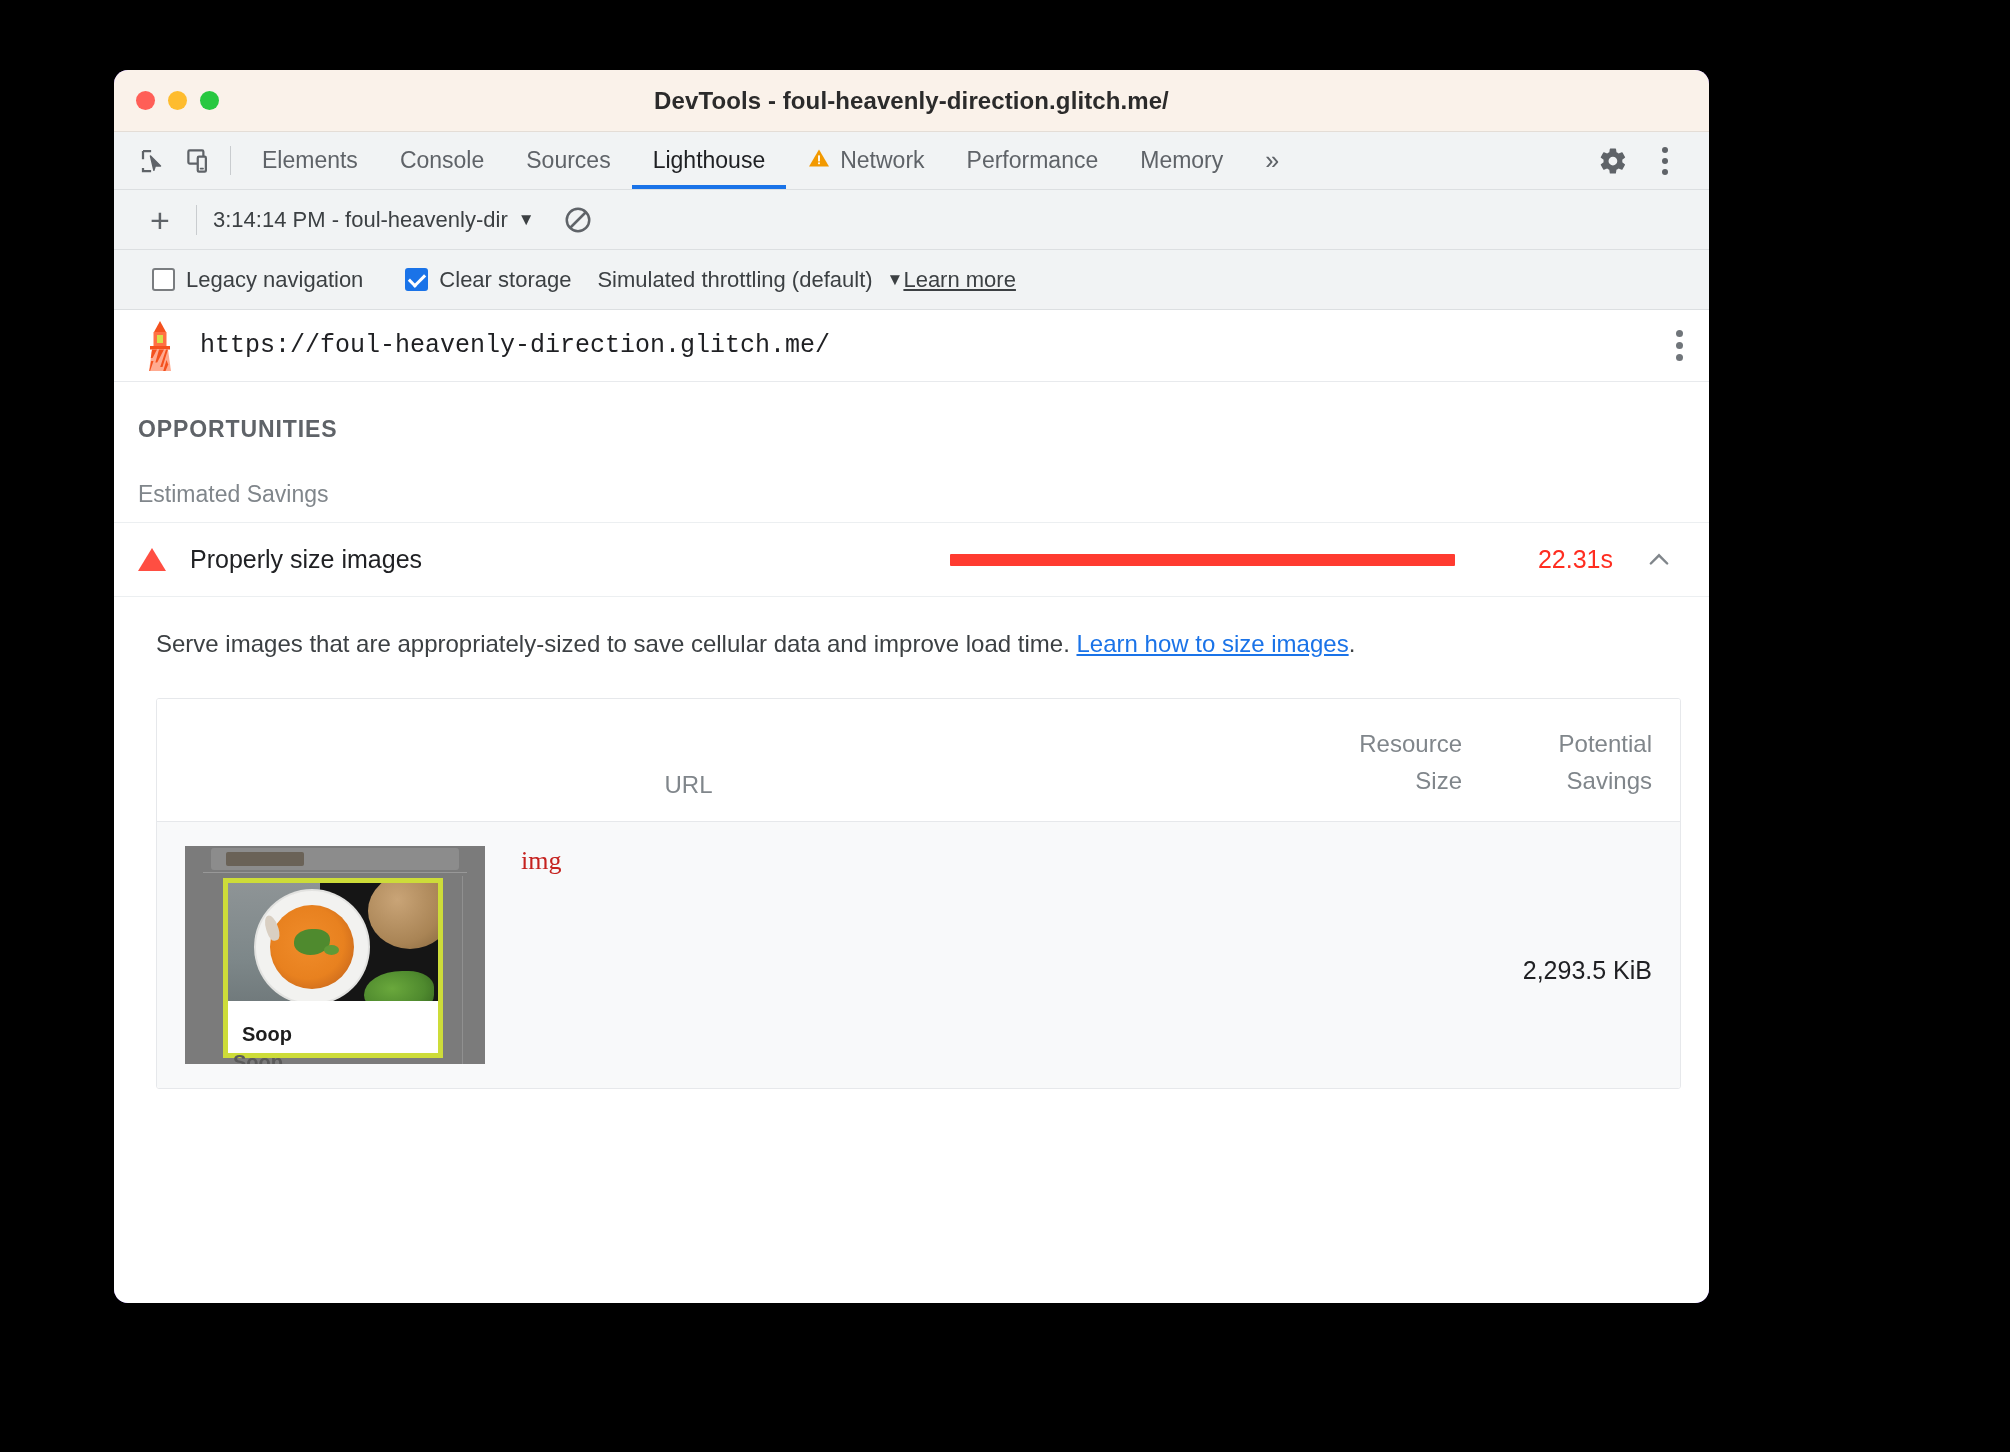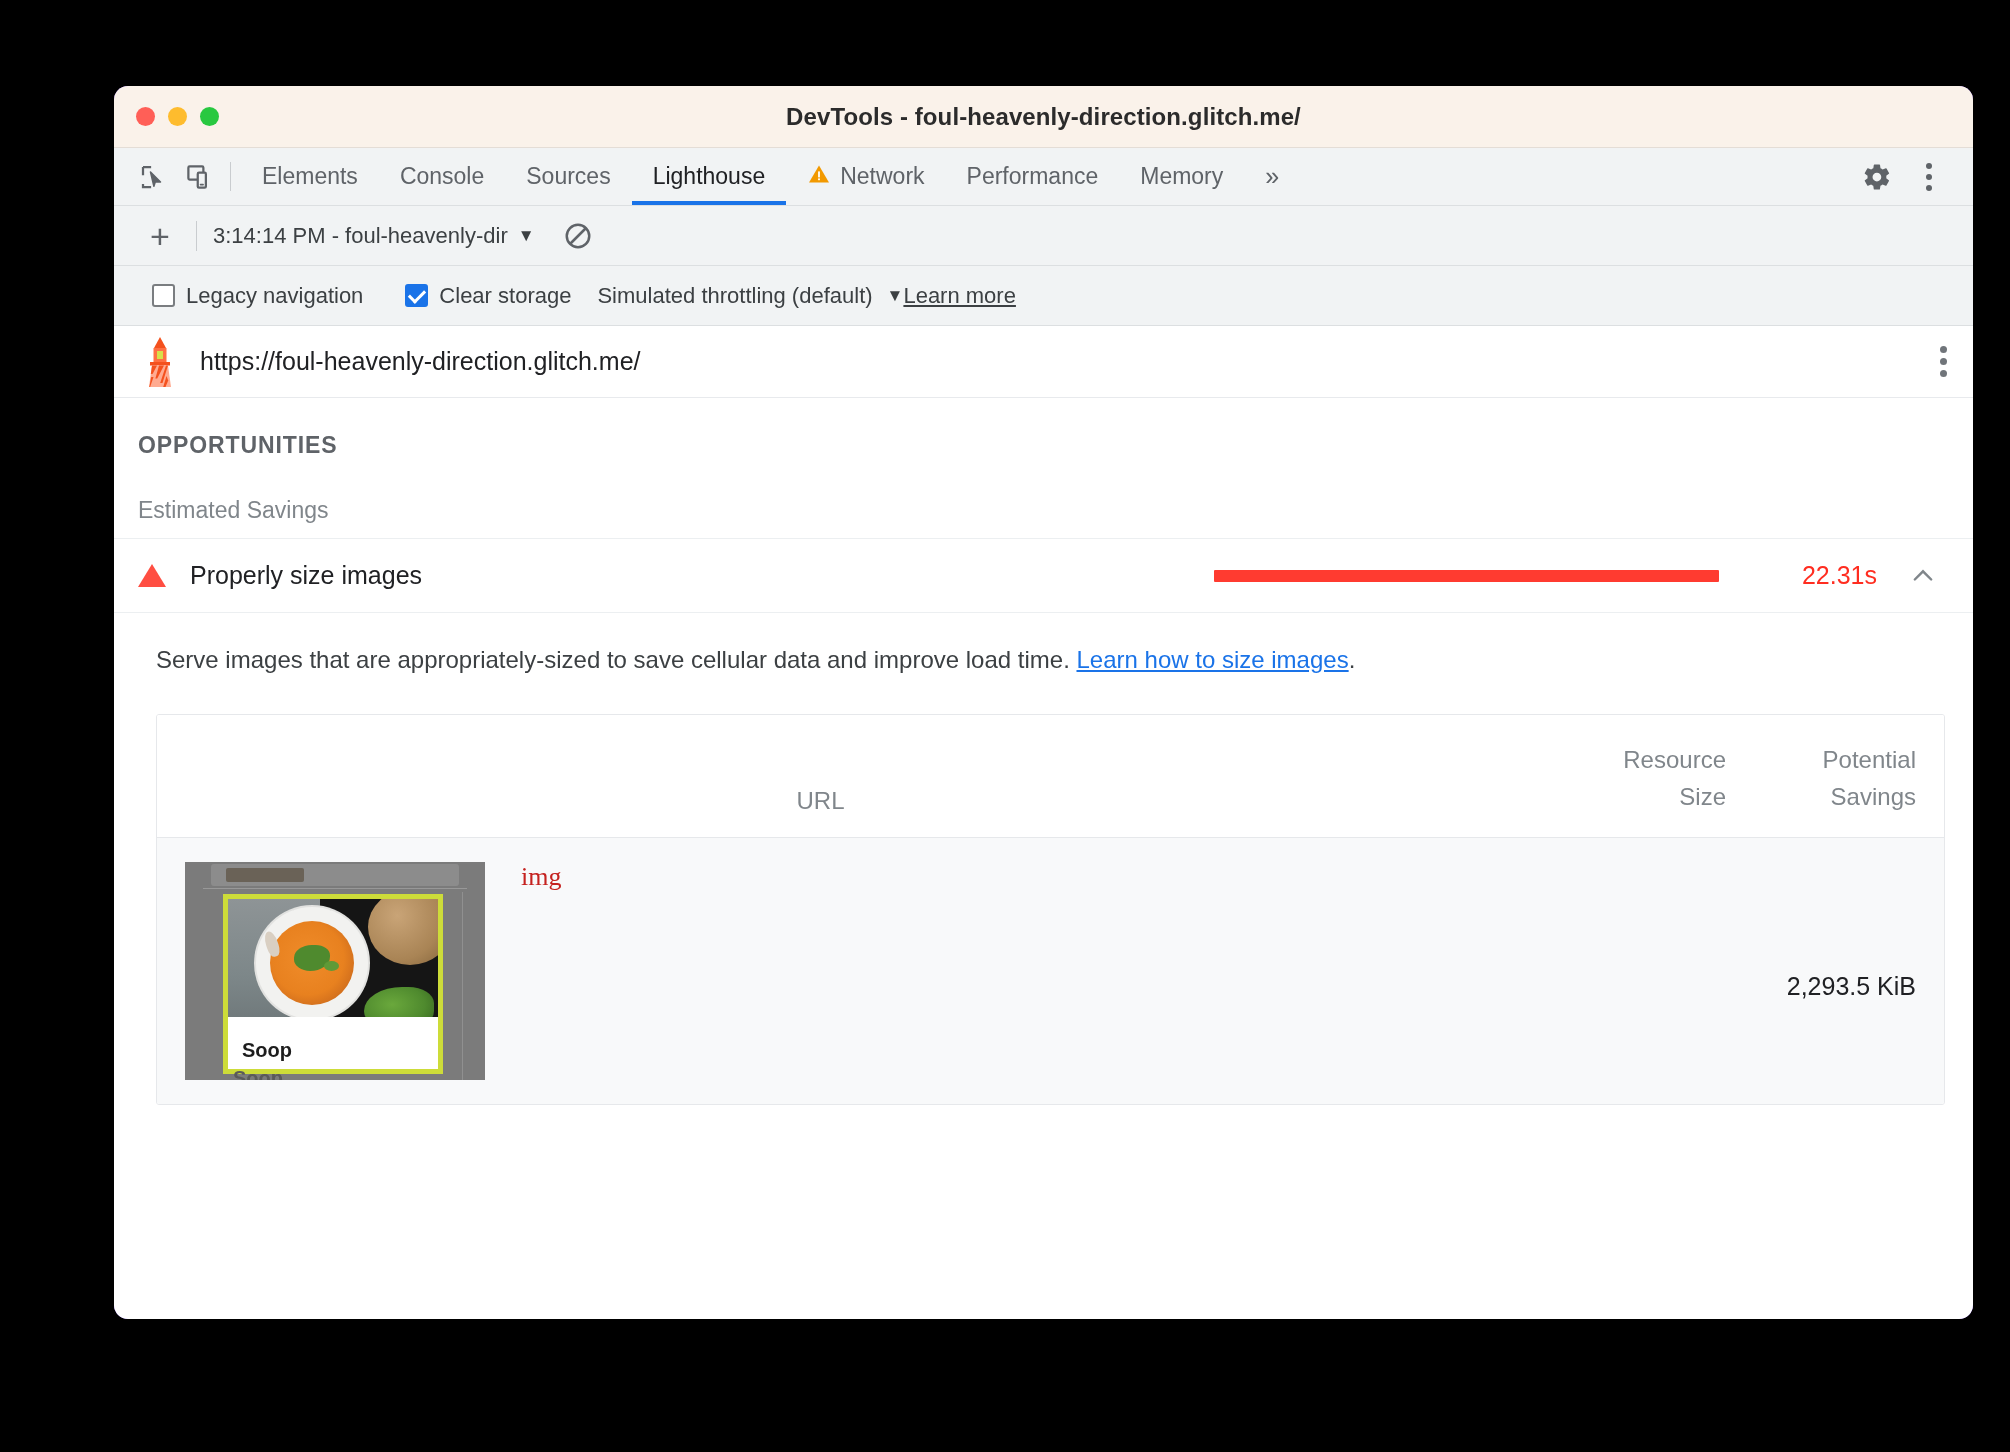--- a/index.html
+++ b/index.html
@@ -9,22 +9,22 @@
     height: 1452px;
     background: #000000;
     font-family: "Liberation Sans", sans-serif;
     overflow: hidden;
   }
 
   
   #window {
     position: absolute;
     left: 114px;
-    top: 86px;
-    width: 1859px;
+    top: 70px;
+    width: 1595px;
     height: 1233px;
     border-radius: 14px;
     background: #8b5cf6;
     overflow: hidden;
     box-shadow: 0 18px 60px rgba(0,0,0,0.55);
   }
 
   
   #titlebar {
     position: relative;
@@ -196,20 +196,21 @@
     overflow: hidden;
     position: relative;
   }
   #url-bar {
     height: 72px;
     display: flex;
     align-items: center;
     padding: 0 26px 0 24px;
     border-bottom: 1px solid #e8eaed;
     background: #fff;
+    font-family: Liberation Mono, monospace;
   }
   #lh-logo { width: 44px; height: 52px; margin-right: 18px; flex: none; }
   #page-url {
     font-size: 25px;
     color: #202124;
   }
   #url-kebab { margin-left: auto; }
   #url-kebab .kebab i { width: 7px; height: 7px; background: #70757a; }
 
   .section-title {

